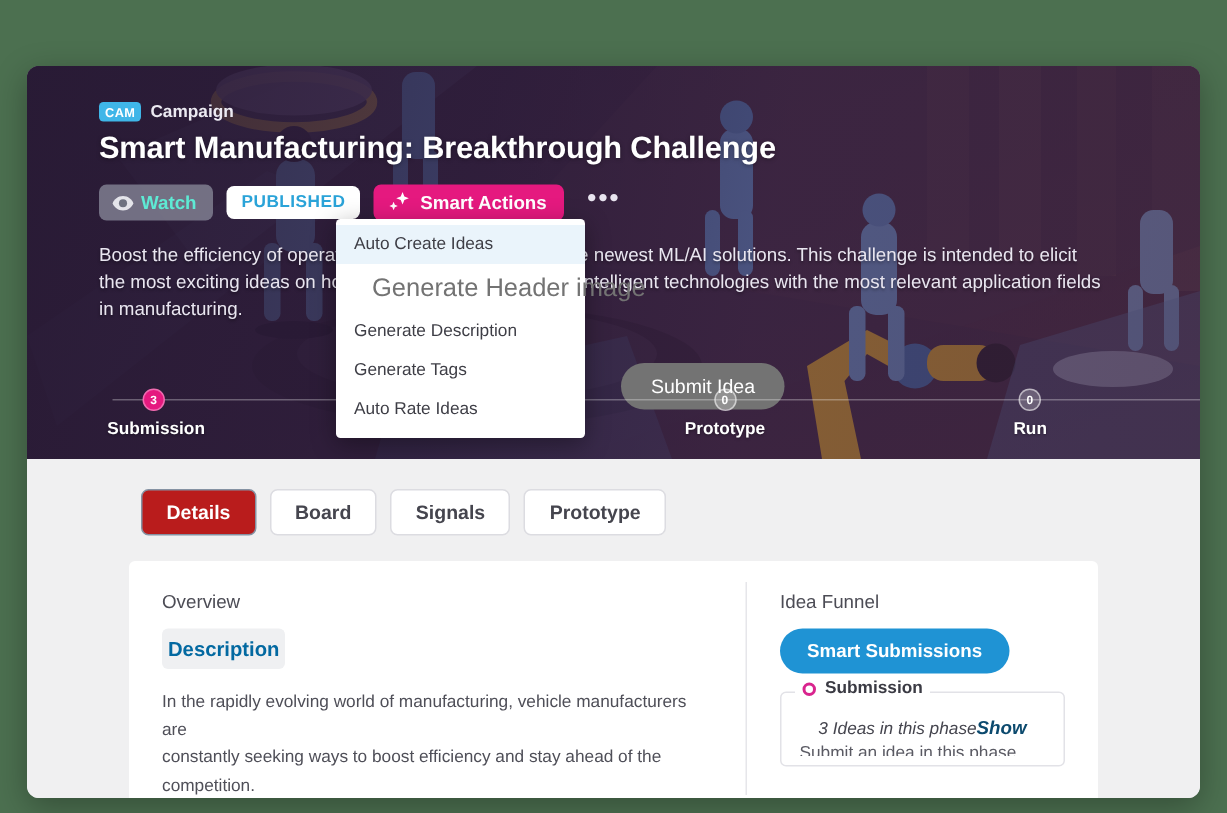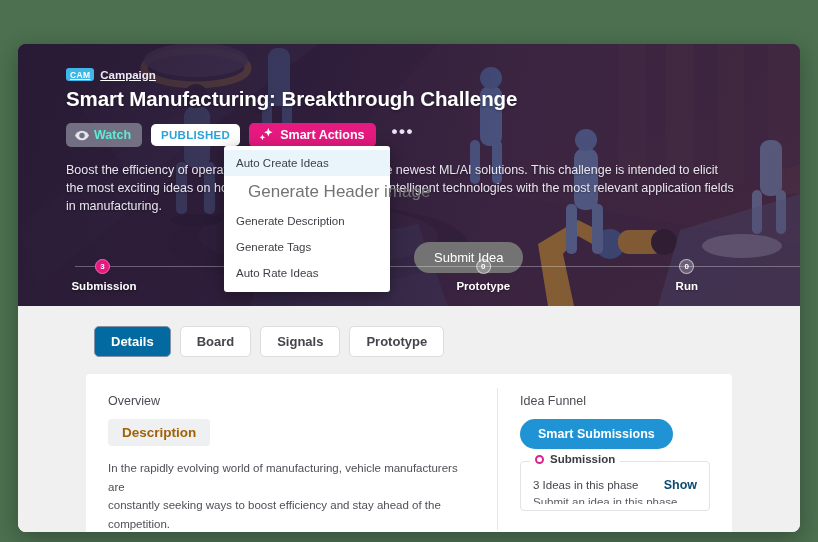--- a/index.html
+++ b/index.html
@@ -36,21 +36,21 @@
   .hero-art { position: absolute; inset: 0; }
   .hero-overlay {
     position: absolute; inset: 0;
     background: linear-gradient(100deg, rgba(40,26,52,.90) 0%, rgba(45,28,56,.72) 38%, rgba(58,34,60,.55) 62%, rgba(62,36,58,.62) 100%);
   }
   .hero-content {
     position: absolute; left: 48px; top: 24px; right: 30px;
     color: #fff;
   }
 
-  .kicker { display: flex; align-items: center; gap: 6px; margin-bottom: 6px; text-decoration: underline; }
+  .kicker { display: flex; align-items: center; gap: 6px; margin-bottom: 6px; }
   .kicker-badge {
     background: #3fb6e8; color: #fff;
     font-size: 8.5px; font-weight: 700;
     padding: 1.5px 4px; border-radius: 3px;
     letter-spacing: .3px;
   }
   .kicker-text { font-size: 11.5px; font-weight: 600; color: #eceaf2; }
 
   .hero-title {
     font-size: 20.5px; font-weight: 700;
@@ -170,44 +170,44 @@
   .tab {
     background: #ffffff;
     border: 1px solid #dcdce1;
     border-radius: 5px;
     padding: 7px 16px;
     font-size: 13px; font-weight: 600;
     color: #45454e;
     font-family: inherit; cursor: pointer;
   }
   .tab.active {
-    background: #0369a1; border-color: #8592a3; color: #ffffff;
+    background: #b91c1c; border-color: #8592a3; color: #ffffff;
   }
 
   .panels {
     display: flex;
     margin: 17px 68px 0 68px;
     background: #ffffff;
     border-radius: 4px;
     min-height: 170px;
   }
   .panel-left { flex: 1 1 auto; padding: 20px 22px 0 22px; }
   .panel-divider { width: 1px; background: #e6e6ea; margin: 14px 0; }
   .panel-right { width: 250px; padding: 20px 22px 0 22px; }
 
   .panel-heading {
     font-size: 12.5px; color: #4c4c55; margin-bottom: 11px;
   }
   .desc-chip {
     display: inline-block;
     background: #eff0f2;
     border-radius: 4px;
-    padding: 6px 14px;
+    padding: 6px 4px;
     font-size: 13.5px; font-weight: 600;
-    color: #a16207;
+    color: #0369a1;
     margin-bottom: 13px;
   }
   .desc-body { font-size: 11.5px; color: #4f4f58; line-height: 1.62; }
 
   .btn-close-sub {
     background: #1f93d4; color: #ffffff;
     border: none; border-radius: 16px;
     padding: 8px 18px;
     font-size: 12.5px; font-weight: 600;
     font-family: inherit; cursor: pointer;
@@ -223,22 +223,23 @@
     position: absolute; top: -9px; left: 9px;
     background: #ffffff; padding: 0 5px;
     display: flex; align-items: center; gap: 6px;
     font-size: 11.5px; font-weight: 700; color: #3a3a43;
   }
   .ring {
     width: 9px; height: 9px; border-radius: 50%;
     border: 2px solid #d9248e; display: inline-block;
   }
   .funnel-row {
-    display: flex; justify-content: space-between; align-items: baseline;
+    display: flex; justify-content: center; align-items: baseline;
     margin-top: 4px;
+    font-style: italic;
   }
   .funnel-count { font-size: 11.5px; color: #45454e; }
   .funnel-show { font-size: 12.5px; color: #0c4a6e; font-weight: 600; cursor: pointer; }
   .funnel-sub {
     font-size: 11.5px; color: #5a5a63; margin-top: 4px;
     height: 8px; overflow: hidden;
   }
 </style>
 </head>
 <body>

